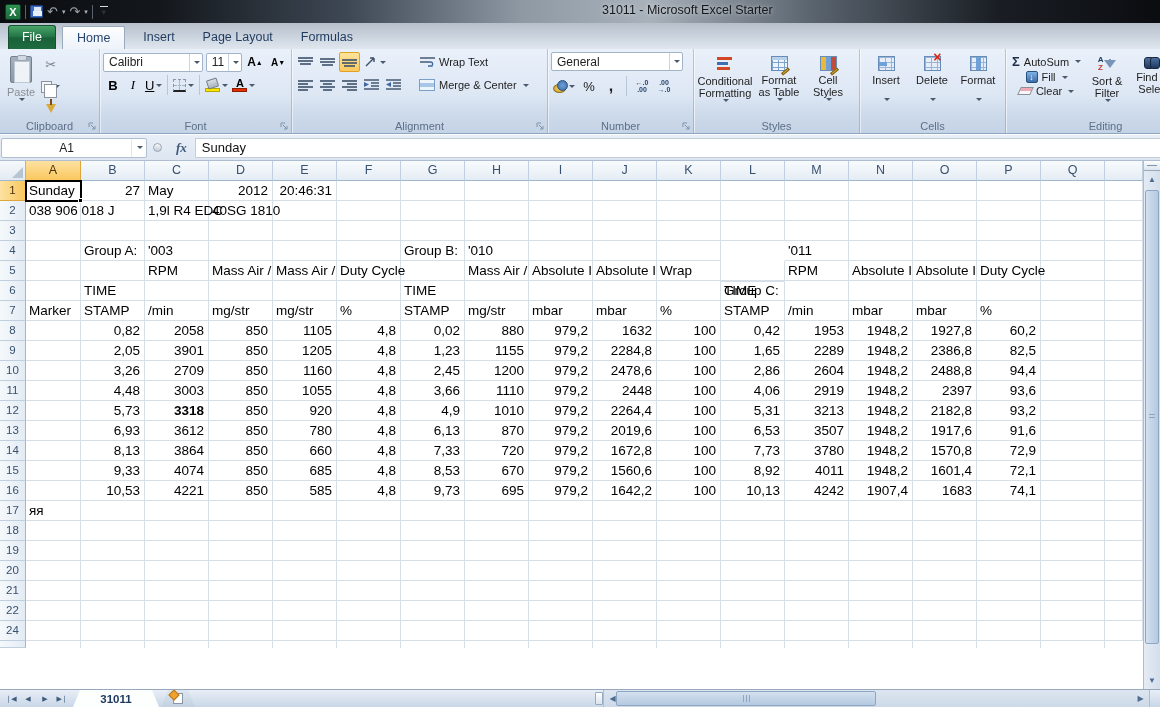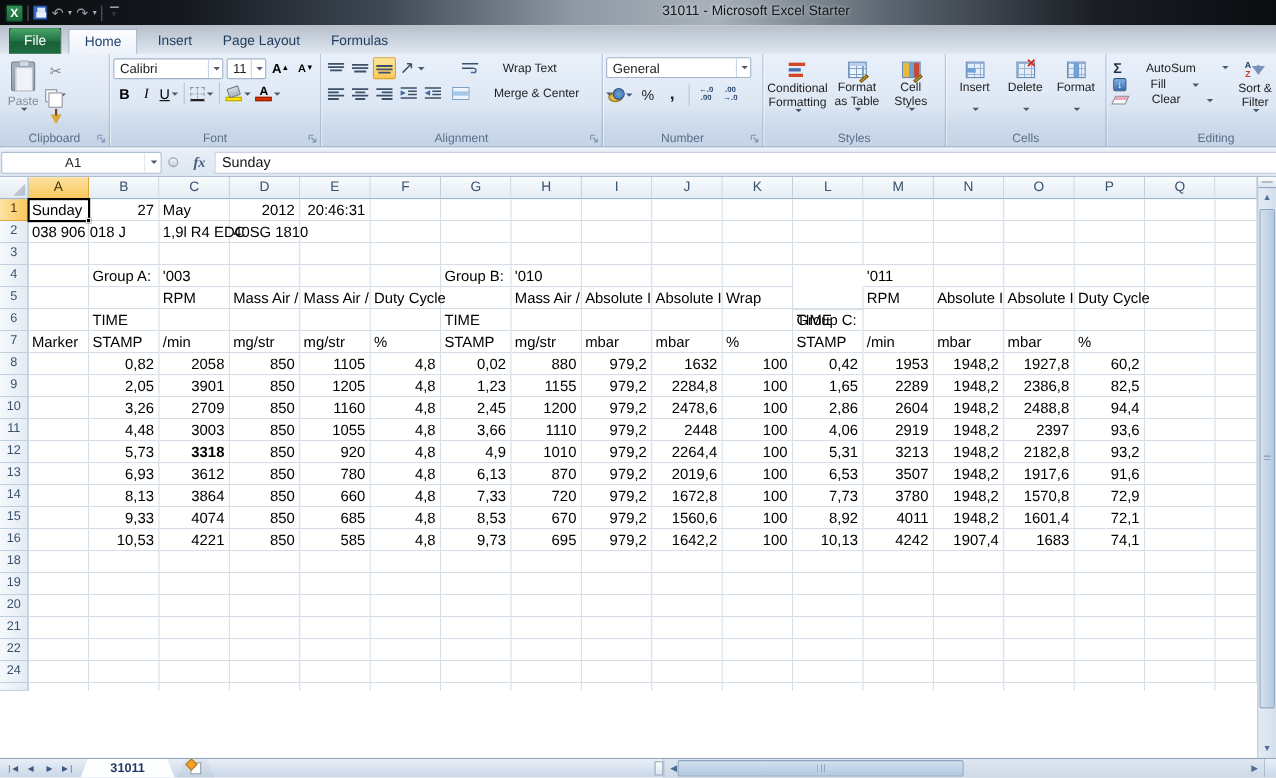--- a/index.html
+++ b/index.html
@@ -82,21 +82,21 @@
   .ubar { display:block; width:15px; height:4px; margin-top:0px; }
   .ubar-y { background:#ffe600; border:1px solid #b8a800; }
   .ubar-r { background:#e03000; border:1px solid #8e1f00; }
   .colorbtn { display:flex; flex-direction:column; align-items:center; line-height:10px; }
 
   
   .g-align { width:256px; }
   .acol { display:flex; flex-direction:column; gap:3px; width:100%; }
   .arow { display:flex; align-items:center; gap:2px; }
   .smallbtn.active { background:linear-gradient(#fde49a,#fbc95c); border:1px solid #dfa127; }
-  .txtbtn { display:flex; align-items:center; gap:22px; font-size:11px; color:#1e1e1e; padding:1px 4px; border-radius:2px; white-space:nowrap; }
+  .txtbtn { display:flex; align-items:center; gap:4px; font-size:11px; color:#1e1e1e; padding:1px 4px; border-radius:2px; white-space:nowrap;justify-content:center; }
 
   
   .g-num { width:146px; }
   .decbtn { display:flex; flex-direction:column; align-items:center; font-size:7px; line-height:7px; color:#26456e; font-weight:bold; }
   .icon-coins { width:14px; height:12px; position:relative; }
   .icon-coins:before { content:""; position:absolute; left:0; top:4px; width:11px; height:7px; border-radius:50%; background:radial-gradient(#f2cd5e,#caa032); border:1px solid #8f6f1c; }
   .icon-coins:after { content:""; position:absolute; left:4px; top:0px; width:9px; height:9px; border-radius:50%; background:radial-gradient(#6fa0d8,#3c6ca8); border:1px solid #27517e; }
   .pct { font-size:13px; color:#222; }
   .comma-g { font-size:16px; font-weight:bold; color:#222; line-height:10px; }
 
@@ -928,20 +928,41 @@
         <div class="cell a-r" style="width: 64px;">100</div>
         <div class="cell a-r" style="width: 64px;">10,13</div>
         <div class="cell a-r" style="width: 64px;">4242</div>
         <div class="cell a-r" style="width: 64px;">1907,4</div>
         <div class="cell a-r" style="width: 64px;">1683</div>
         <div class="cell a-r" style="width: 64px;">74,1</div>
         <div class="cell" style="width: 64px;"></div>
         <div class="cell" style="width: 38px;"></div>
       </div>
       <div class="grow">
+        <div class="rowhead">17</div>
+        <div class="cell a-l" style="width: 55px;">яя</div>
+        <div class="cell" style="width: 64px;"></div>
+        <div class="cell" style="width: 64px;"></div>
+        <div class="cell" style="width: 64px;"></div>
+        <div class="cell" style="width: 64px;"></div>
+        <div class="cell" style="width: 64px;"></div>
+        <div class="cell" style="width: 64px;"></div>
+        <div class="cell" style="width: 64px;"></div>
+        <div class="cell" style="width: 64px;"></div>
+        <div class="cell" style="width: 64px;"></div>
+        <div class="cell" style="width: 64px;"></div>
+        <div class="cell" style="width: 64px;"></div>
+        <div class="cell" style="width: 64px;"></div>
+        <div class="cell" style="width: 64px;"></div>
+        <div class="cell" style="width: 64px;"></div>
+        <div class="cell" style="width: 64px;"></div>
+        <div class="cell" style="width: 64px;"></div>
+        <div class="cell" style="width: 38px;"></div>
+      </div>
+      <div class="grow">
         <div class="rowhead">18</div>
         <div class="cell" style="width: 55px;"></div>
         <div class="cell" style="width: 64px;"></div>
         <div class="cell" style="width: 64px;"></div>
         <div class="cell" style="width: 64px;"></div>
         <div class="cell" style="width: 64px;"></div>
         <div class="cell" style="width: 64px;"></div>
         <div class="cell" style="width: 64px;"></div>
         <div class="cell" style="width: 64px;"></div>
         <div class="cell" style="width: 64px;"></div>

